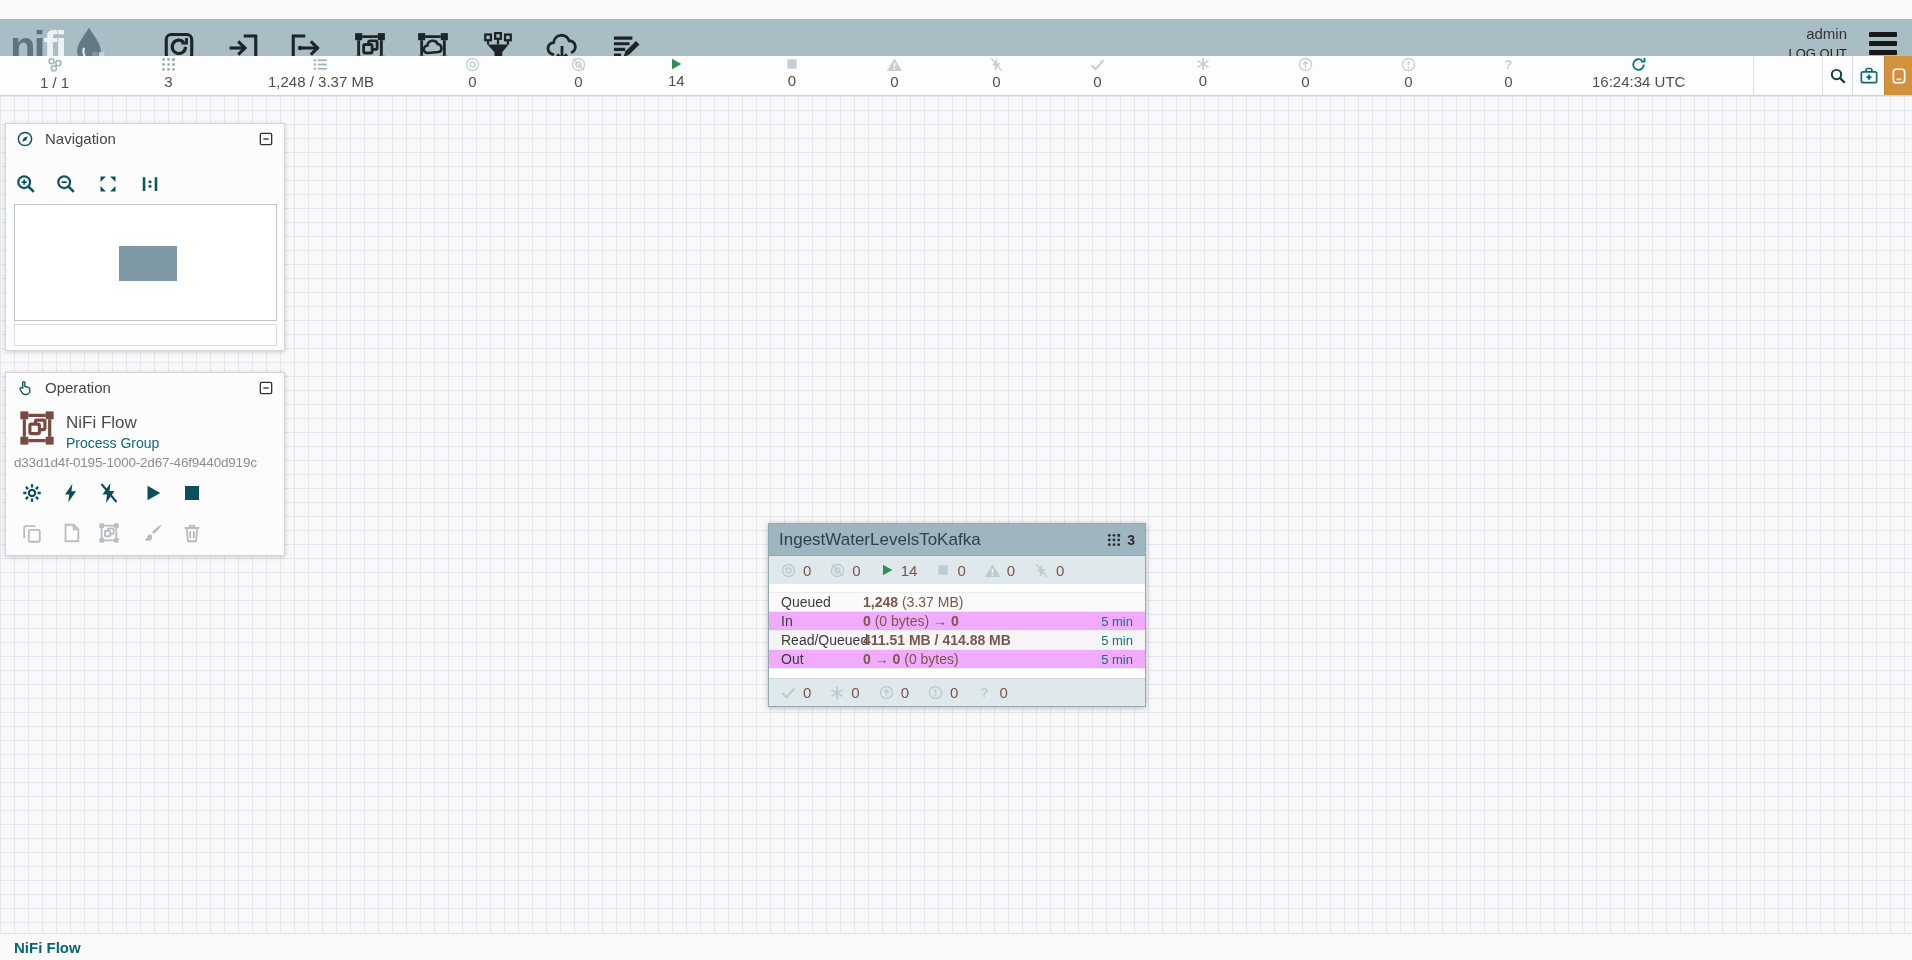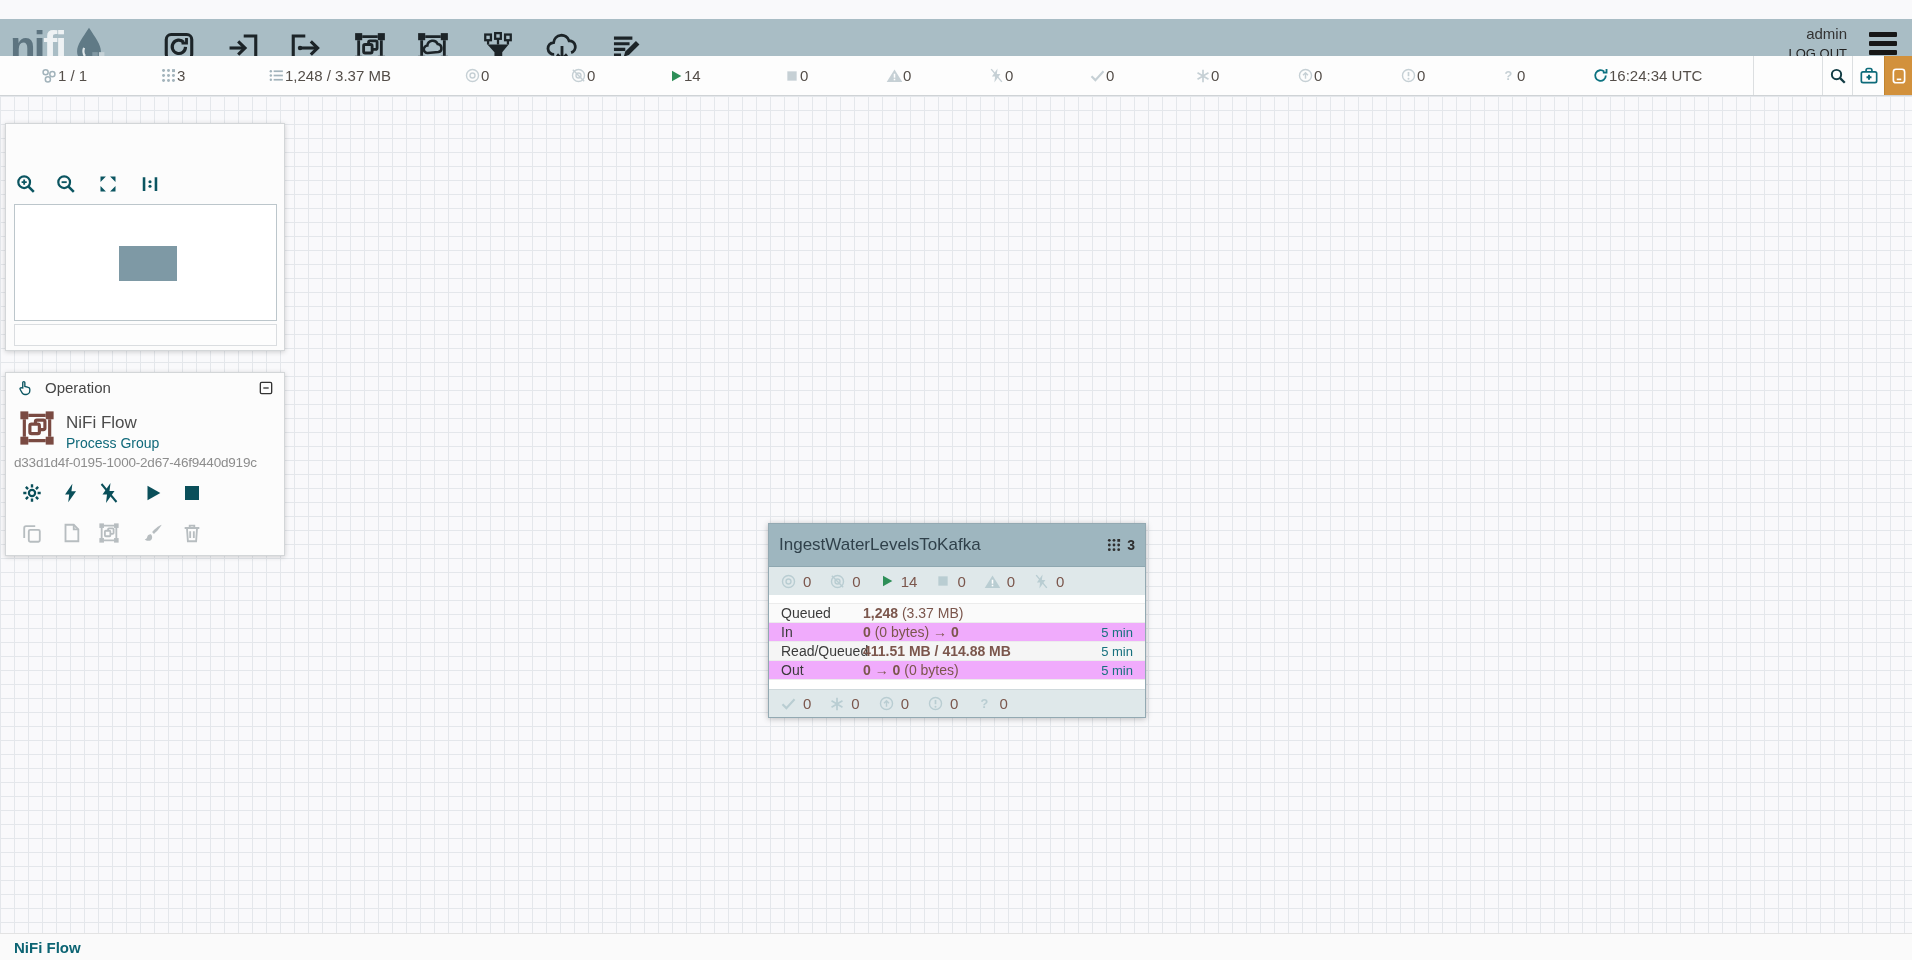--- a/index.html
+++ b/index.html
@@ -21,21 +21,21 @@
   #logo svg { width:44px; height:46px; margin-left:2px; color:#607a86; }
   .tb-btn { position:absolute; top:10px; width:38px; height:38px; color:#1c2428; cursor:grab; display:flex; align-items:center; justify-content:center; }
   #user-box { position:absolute; right:65px; top:6px; text-align:right; }
   #user-name { font-size:15px; color:#333; display:block; }
   #logout { font-size:13px; color:#222; text-decoration:underline; cursor:pointer; display:inline-block; margin-top:4px; }
   #hamburger { position:absolute; right:15px; top:13px; width:28px; cursor:pointer; }
   #hamburger span { display:block; width:28px; height:5px; background:#171717; border-radius:1px; margin-bottom:4px; }
 
   
   #statusbar { position:absolute; left:0; top:56px; width:1912px; height:40px; background:#fdfdfd; border-bottom:1px solid #cfd3d6; }
-  .st-item { position:absolute; top:0; height:39px; display:flex; align-items:center; gap:0; }
+  .st-item { position:absolute; top:0; height:39px; display:flex; align-items:center; gap:0;flex-direction:column; }
   .st-val { font-size:15px; color:#544e49; }
   .c-dim   { color:#a2b3bb; }     
   .c-faint { color:#c6d0d5; }     
   .c-green { color:#2e8f58; }
   .c-teal  { color:#0c7280; }
   .st-divider { position:absolute; top:0; height:39px; width:1px; background:#dcdfe1; }
   .st-seg { position:absolute; top:0; height:39px; display:flex; align-items:center; justify-content:center; border-left:1px solid #dcdfe1; cursor:pointer; background:#fdfdfd; }
   #seg-bulletins { background:#d2913c; border-left:1px solid #c08430; }
 
   
@@ -63,21 +63,21 @@
   #op-flow-name { position:absolute; left:60px; top:40px; font-size:17px; color:#4c4c4c; }
   #op-type { position:absolute; left:60px; top:62px; font-size:14px; color:#10697a; }
   #op-id { position:absolute; left:8px; top:82px; font-size:13.5px; color:#8d8d8d; letter-spacing:-0.2px; }
   .op-row { position:absolute; left:0; width:100%; display:flex; }
   #op-row1 { top:108px; } #op-row2 { top:148px; }
   .op-btn { width:24px; height:24px; display:flex; align-items:center; justify-content:center; cursor:pointer; }
   .op-en { color:#0a4f5a; } .op-dis { color:#b7bdc0; cursor:default; }
 
   
   #pg-card { position:absolute; left:768px; top:427px; width:378px; background:#fff; border:1px solid #93a9b2; box-shadow:0 1px 6px rgba(0,0,0,.25); cursor:move; }
-  #pg-header { height:43px; background:#9eb6bf; display:flex; align-items:center; padding:0 10px; border-bottom:1px solid #8ea7b0; }
+  #pg-header { height:32px; background:#9eb6bf; display:flex; align-items:center; padding:0 10px; border-bottom:1px solid #8ea7b0; }
   #pg-name { flex:1; font-size:17px; color:#30414b; }
   #pg-count { display:flex; align-items:center; gap:5px; color:#2e2e2e; }
   #pg-count .cnt { font-size:14px; font-weight:bold; }
   .pg-strip { height:28px; background:#dfe8ea; display:flex; align-items:center; padding:0 11px; gap:6px; }
   .pg-strip .num { font-size:15px; color:#7b564c; margin-right:12px; }
   .strip-icon { color:#b9cdd2; }
   #pg-metrics { padding-top:8px; }
   .m-row { display:flex; align-items:center; height:19px; padding:0 12px; font-size:14px; border-top:1px solid #ececec; }
   .m-row:first-child { border-top:1px solid #ececec; }
   .m-label { width:82px; color:#3b3b3b; }
@@ -554,20 +554,31 @@
           <span class="num">0</span>
         <svg class="i i17 strip-icon">
             <use href="#s-q"></use>
           </svg>
           <span class="num">0</span>
       </div>
     </div>
   </div>
 
   <div class="panel" id="nav-panel">
+    <div class="panel-head">
+      <svg class="i i18 ph-icon">
+          <use href="#s-compass"></use>
+        </svg>
+      <span class="ph-title">Navigation</span>
+      <span class="collapse-btn">
+          <svg class="i i16">
+            <use href="#s-minus-box"></use>
+          </svg>
+        </span>
+    </div>
     <div id="nav-tools">
       <div class="nav-tool" style="width:40px">
           <svg class="i i22">
             <use href="#s-zoom-in"></use>
           </svg>
         </div>
       <div class="nav-tool" style="width:40px">
           <svg class="i i22">
             <use href="#s-zoom-out"></use>
           </svg>

